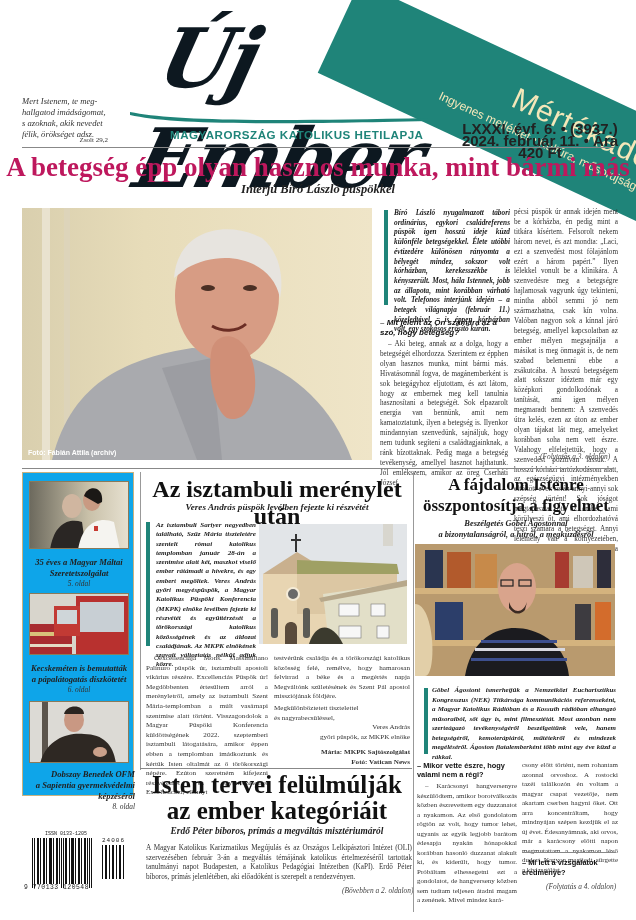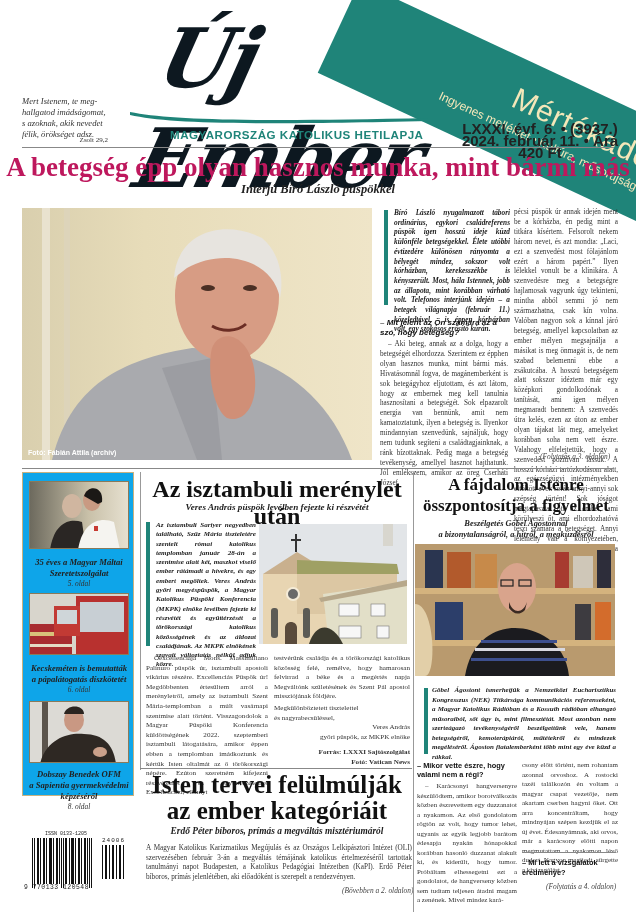--- a/index.html
+++ b/index.html
@@ -142,21 +142,21 @@
   <div class="side-item" style="top:228px;">
     <div class="side-img" style="top:0;height:62px;background:#dcdad5;">
       <svg width="100" height="62" viewBox="0 0 100 62">
         <rect x="12" y="0" width="6" height="62" fill="#5b544c"></rect>
         <path d="M10 62 C 16 36, 40 30, 54 32 C 74 32, 84 44, 86 62 Z" fill="#2e2823"></path>
         <ellipse cx="44" cy="18" rx="10" ry="12" fill="#c99883"></ellipse>
         <path d="M34 12 C 36 2, 54 2, 54 12 Z" fill="#2b2420"></path>
         <ellipse cx="70" cy="50" rx="7" ry="5" fill="#caa08a"></ellipse>
       </svg>
     </div>
-    <div style="position:absolute;top:68px;left:0;width:112px;">
+    <div style="position:absolute;top:68px;left:0;width:112px;text-align:right;">
       <div class="side-cap">Dobszay Benedek OFM</div>
       <div class="side-cap">a Sapientia gyermekvédelmi</div>
       <div class="side-cap">képzéséről</div>
       <div class="side-page">8. oldal</div>
     </div>
   </div>
 </div>
 
 <div class="barcode" style="left:30px;top:831px;width:100px;height:70px;">
   <div style="position:absolute;left:6px;top:0;width:60px;text-align:center;font-family:'Liberation Mono',monospace;font-size:5px;color:#222;">ISSN 0133-1205</div>
@@ -233,21 +233,21 @@
   </svg>
 </div>
 
 <div class="col" style="left:146px;top:654px;width:122px;text-indent:8px;font-size:7.1px;line-height:9.6px;">Őexcellenciája Mons. Massimiliano Palinuro püspök úr, isztambuli apostoli vikárius részére. Excellenciás Püspök úr! Megdöbbenten értesültem arról a merényletről, amely az isztambuli Szent Mária-templomban a múlt vasárnapi szentmise alatt történt. Visszagondolok a Magyar Püspöki Konferencia küldöttségének 2022. szeptemberi isztambuli látogatására, amikor éppen ebben a templomban imádkoztunk és kértük Isten oltalmát az ő törökországi népére. Ezúton szeretném kifejezni részvétemet és együttérzésemet Excellenciád, elhunyt</div>
 <div class="col" style="left:274px;top:654px;width:136px;font-size:7.1px;line-height:9.6px;">testvérünk családja és a törökországi katolikus közösség felé, remélve, hogy hamarosan felvirrad a béke és a megértés napja Megváltónk születésének és Szent Pál apostol missziójának földjére.</div>
 <div class="col" style="left:274px;top:704px;width:136px;font-size:7.1px;line-height:9.6px;">
   <div>Megkülönböztetett tisztelettel</div>
   <div>és nagyrabecsüléssel,</div>
   <div style="text-align:right;">Veres András</div>
   <div style="text-align:right;">győri püspök, az MKPK elnöke</div>
-  <div style="text-align:right;font-weight:bold;margin-top:6px;">Forrás: LXXXI Sajtószolgálat</div>
+  <div style="text-align:right;font-weight:bold;margin-top:6px;">Mária: MKPK Sajtószolgálat</div>
   <div style="text-align:right;font-weight:bold;">Fotó: Vatican News</div>
 </div>
 
 <div class="rule" style="left:140px;top:768px;width:272px;"></div>
 
 <div class="h2" style="left:140px;top:772px;width:274px;font-size:25px;line-height:26px;">
   <div>Isten tervei felülmúlják</div>
   <div>az ember kategóriáit</div>
 </div>
 <div class="sub2" style="left:140px;top:826px;width:274px;font-size:9.4px;">Erdő Péter bíboros, prímás a megváltás misztériumáról</div>

